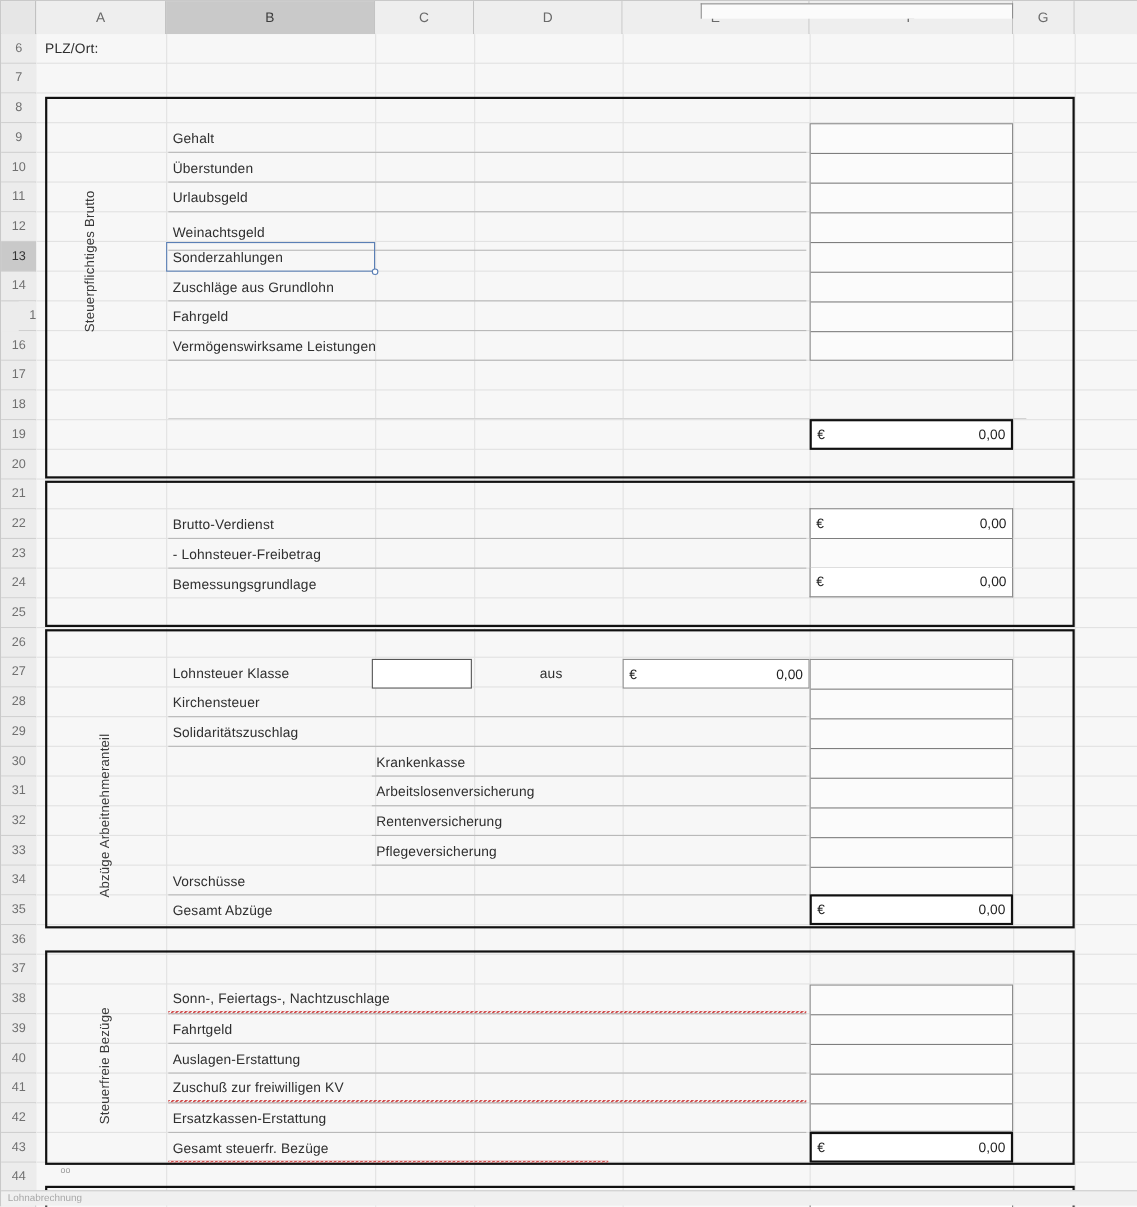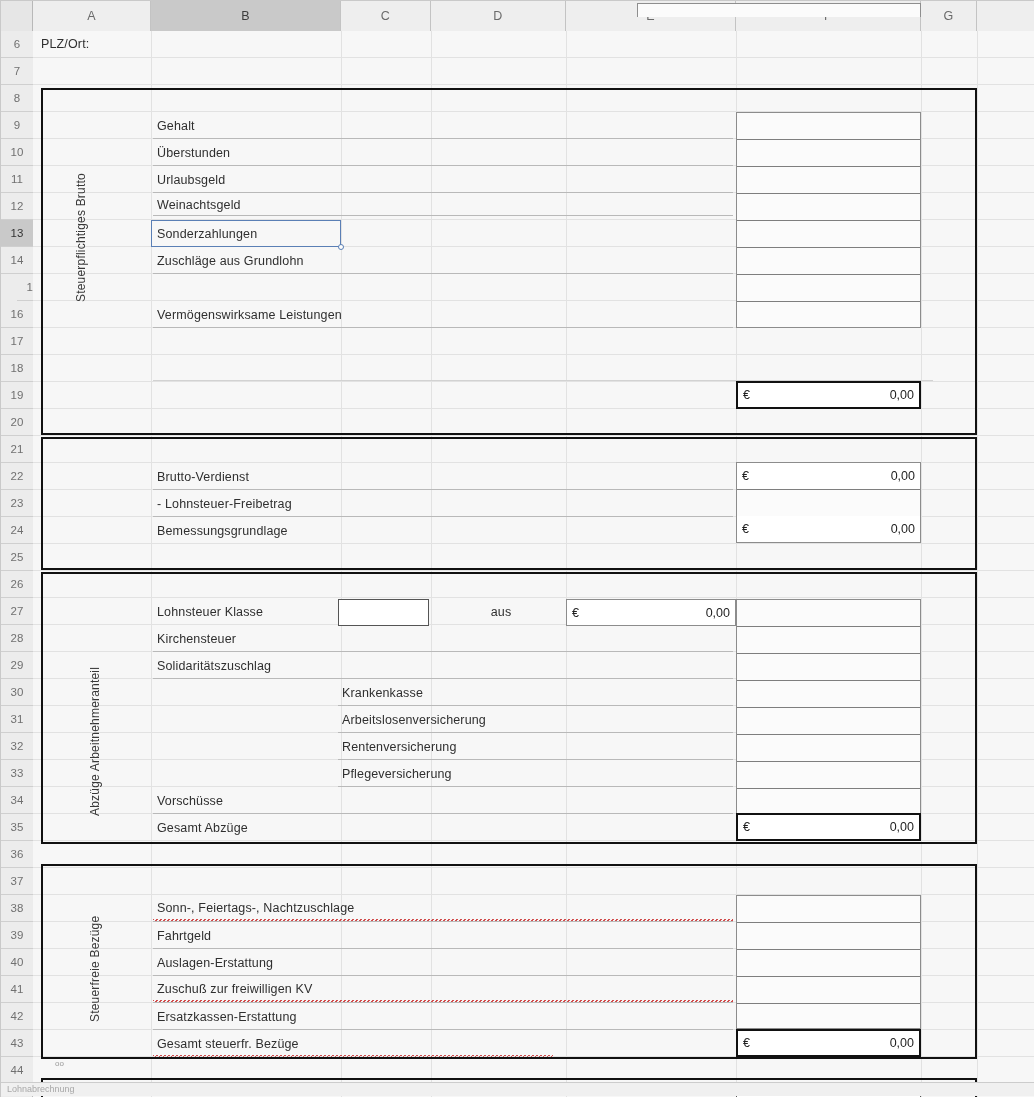--- a/index.html
+++ b/index.html
@@ -299,23 +299,24 @@
 
     <div class="cell indent" style="left:4px; top:0px; width:200px; height:26px;">PLZ/Ort:</div>
 
     <div class="block" style="left:8px; top:57px; width:936px; height:347px;"></div>
 
     <div class="vlabel" style="left:38px; top:92px; width:22px; height:230px;">Steuerpflichtiges Brutto</div>
 
     <div class="cell ul indent" style="left:120px; top:82px;  width:580px; height:26px;">Gehalt</div>
     <div class="cell ul indent" style="left:120px; top:136px; width:580px; height:26px;">Urlaubsgeld</div>
     <div class="cell ul indent" style="left:120px; top:109px; width:580px; height:26px;">Überstunden</div>
-    <div class="cell ul indent" style="left:120px; top:163px; width:580px; height:22px;">Weinachtsgeld</div>
+    <div class="cell ul indent" style="left:120px; top:163px; width:580px; height:34px;">Weinachtsgeld</div>
     <div class="cell indent" style="left:120px; top:190px; width:580px; height:26px;">Sonderzahlungen</div>
     <div class="cell ul indent" style="left:120px; top:217px; width:580px; height:26px;">Zuschläge aus Grundlohn</div>
+    <div class="cell ul indent" style="left:120px; top:244px; width:580px; height:26px;">Fahrgeld</div>
     <div class="cell ul indent" style="left:120px; top:271px; width:580px; height:26px;">Vermögenswirksame Leistungen</div>
 
     <div class="selcell" style="left:118px; top:189px; width:190px; height:27px;"></div>
     <div class="selhandle" style="left:305px; top:213px;"></div>
 
     <div class="boxgroup" style="left:703px; top:81px; width:185px; height:216px;">
       <div class="div" style="top:26px;"></div>
       <div class="div" style="top:53px;"></div>
       <div class="div" style="top:80px;"></div>
       <div class="div" style="top:107px;"></div>

